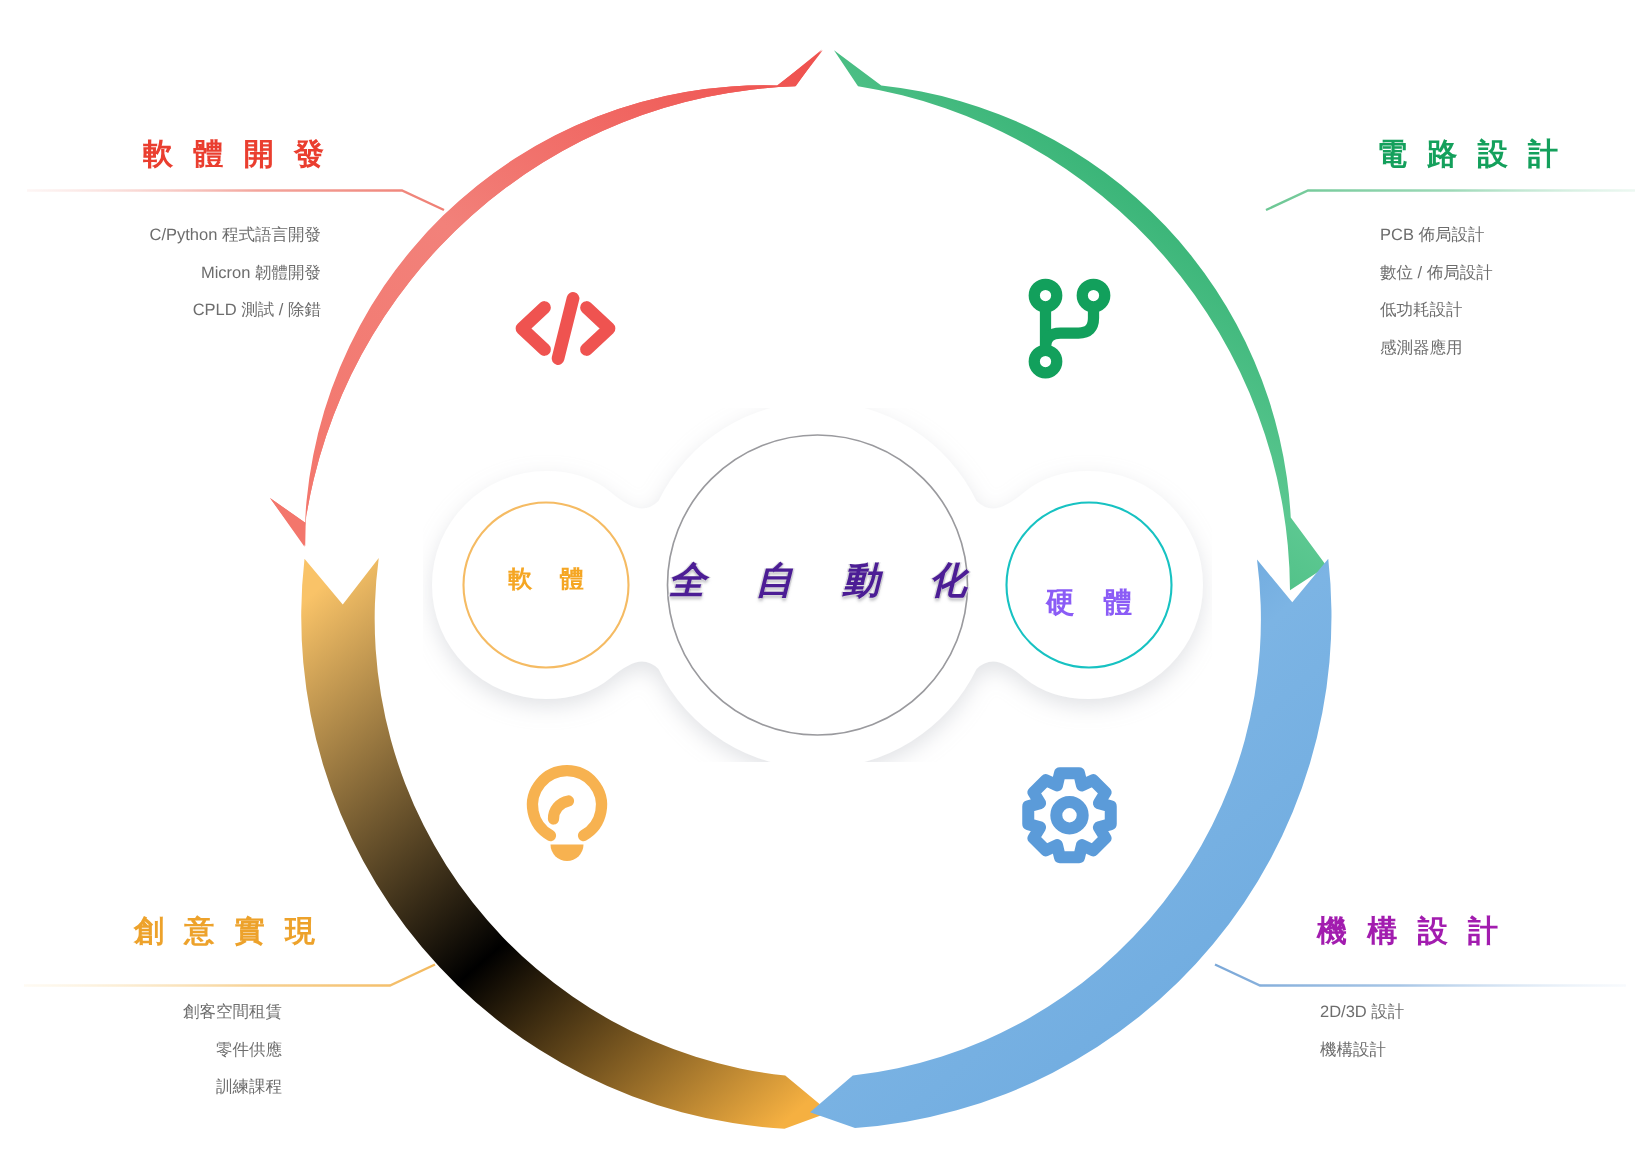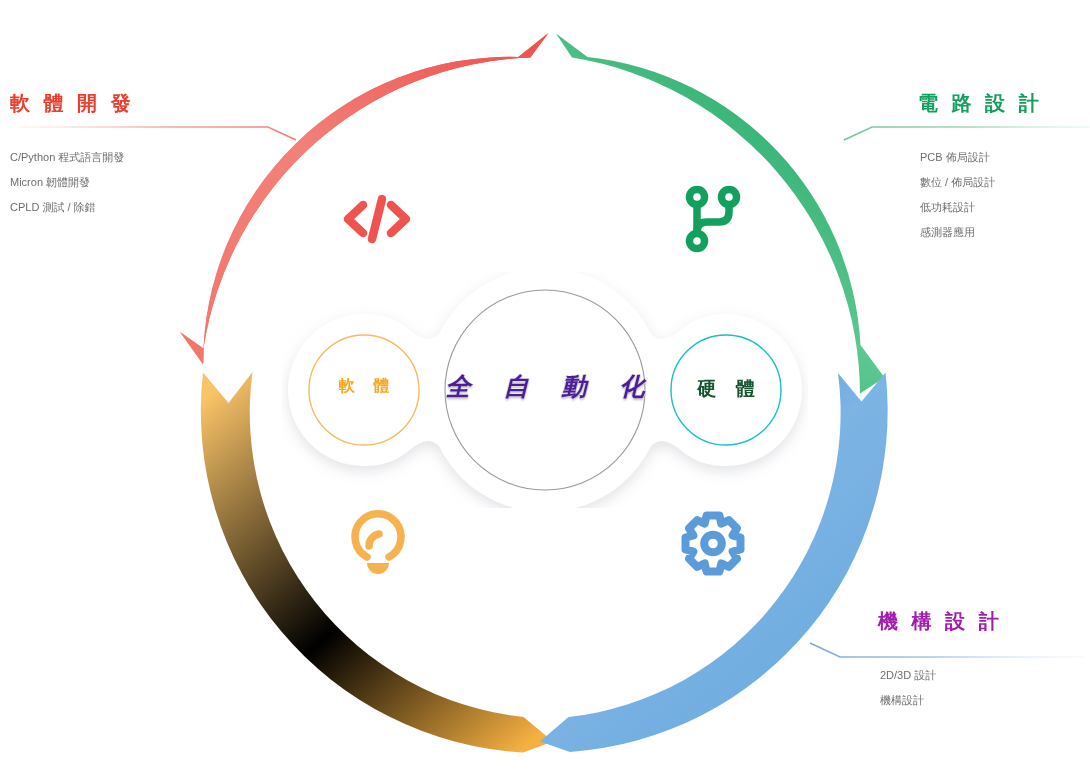--- a/index.html
+++ b/index.html
@@ -62,25 +62,25 @@
     font-weight: bold;
   }
   #hub-left-label {
     left: 16px; top: 104px; width: 132px;
     font-size: 16px;
     letter-spacing: 7px;
     text-indent: 7px;
     color: #f5a623;
   }
   #hub-right-label {
-    left: 378px; top: 104px; width: 132px;
+    left: 378px; top: 117px; width: 132px;
     font-size: 19px;
     letter-spacing: 7px;
     text-indent: 7px;
-    color: #14532d;
+    color: #8b5cf6;
   }
   #hub-center-label {
     left: 143px; top: 98px; width: 240px;
     font-size: 25px;
     letter-spacing: 13px;
     text-indent: 13px;
     color: #4c1d95;
     text-shadow:
        0 1px 0 #d9d9dc,
        0 2px 2px rgba(150,150,156,0.55),
@@ -108,21 +108,21 @@
 
   .callout ul { list-style: none; }
   .callout li {
     font-size: 11px;
     color: #6d6d6d;
     line-height: 25px;
     white-space: nowrap;
   }
 
   
-  .callout.left { text-align: left; }
+  .callout.left { text-align: right; }
   .callout.left .title { padding-right: 0; }
   
   .callout.right { text-align: left; }
 
   #callout-software { left: 10px;  top: 92px;  width: 290px; }
   #callout-software .title  { color: #ea3e2f; padding-right: 80px; }
   #callout-software ul      { margin-top: 4px; padding-right: 86px; }
 
   #callout-circuit  { left: 840px; top: 92px;  width: 290px; }
   #callout-circuit .title   { color: #14a05c; padding-left: 78px; }
@@ -363,20 +363,40 @@
       </svg>
     </div>
     <ul>
       <li>PCB 佈局設計</li>
       <li>數位 / 佈局設計</li>
       <li>低功耗設計</li>
       <li>感測器應用</li>
     </ul>
   </div>
 
+  <div class="callout left" id="callout-idea">
+    <div class="title">創 意 實 現</div>
+    <div class="rule-wrap">
+      <svg width="290" height="18" viewBox="0 0 290 18">
+        <defs>
+          <linearGradient id="rl-yellow" x1="0" y1="0" x2="1" y2="0">
+            <stop offset="0%" stop-color="#fbeccd" stop-opacity="0.25"></stop>
+            <stop offset="55%" stop-color="#f7d295"></stop>
+            <stop offset="100%" stop-color="#f3b95e"></stop>
+          </linearGradient>
+        </defs>
+        <path d="M 6 16 L 250 16 L 280 2" fill="none" stroke="url(#rl-yellow)" stroke-width="1.6"></path>
+      </svg>
+    </div>
+    <ul>
+      <li>創客空間租賃</li>
+      <li>零件供應</li>
+      <li>訓練課程</li>
+    </ul>
+  </div>
 
   <div class="callout right" id="callout-mech">
     <div class="title">機 構 設 計</div>
     <div class="rule-wrap">
       <svg width="290" height="18" viewBox="0 0 290 18">
         <defs>
           <linearGradient id="rl-blue" x1="1" y1="0" x2="0" y2="0">
             <stop offset="0%" stop-color="#e2ecf7" stop-opacity="0.25"></stop>
             <stop offset="55%" stop-color="#a8c6e6"></stop>
             <stop offset="100%" stop-color="#7ba8d8"></stop>

